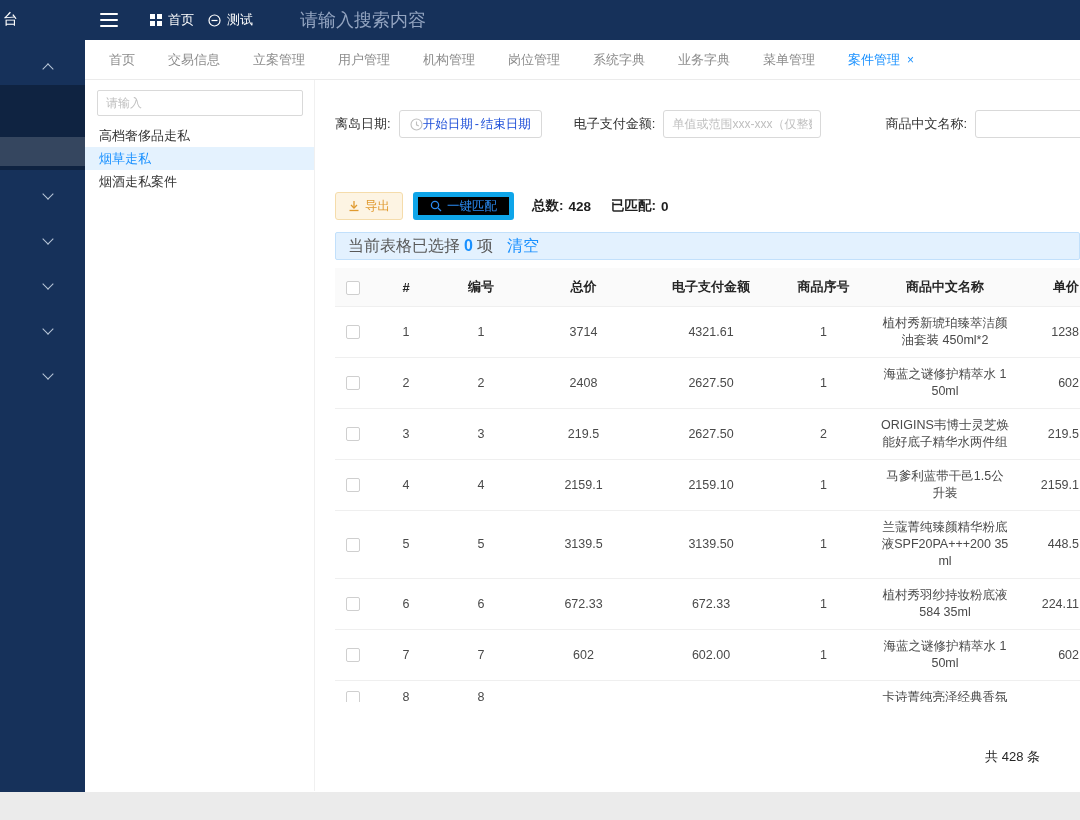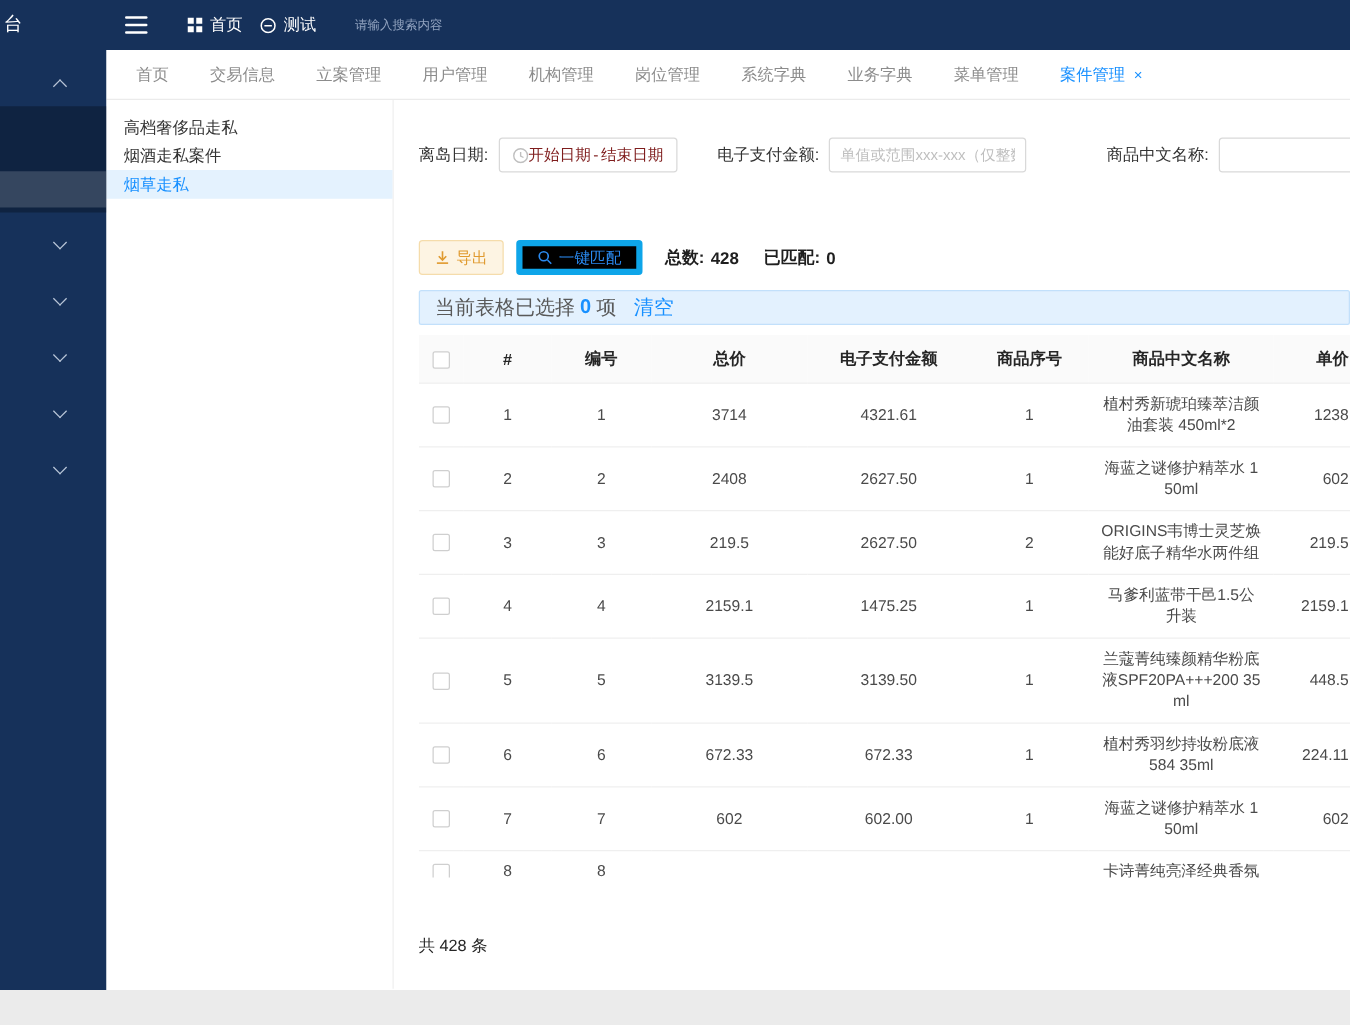--- a/index.html
+++ b/index.html
@@ -7,21 +7,21 @@
   body{font-family:"Liberation Sans","DejaVu Sans",sans-serif;background:#fff;position:relative}
 
   
   .topbar{position:absolute;left:0;top:0;width:1080px;height:40px;background:#16315a;z-index:6}
   .logo-char{position:absolute;left:3px;top:10px;color:#fff;font-size:15px}
   .burger{position:absolute;left:100px;top:13px;width:18px;height:14px;display:flex;flex-direction:column;justify-content:space-between;cursor:pointer}
   .burger i{display:block;height:2px;background:#fff;border-radius:1px}
   .top-item{position:absolute;top:0;height:40px;display:flex;align-items:center;gap:6px;color:#fff;font-size:13px;cursor:pointer;white-space:nowrap}
   .top-item.home{left:150px}
   .top-item.test{left:208px}
-  .top-search{position:absolute;left:284px;top:8px;width:220px;height:24px;background:transparent;border:none;outline:none;color:#ffffff;font-size:10px}
+  .top-search{position:absolute;left:300px;top:8px;width:220px;height:24px;background:transparent;border:none;outline:none;color:#ffffff;font-size:18px}
   .top-search::placeholder{color:#93a4c0}
 
   
   .sidebar{position:absolute;left:0;top:40px;width:85px;height:752px;background:#16315a;z-index:5}
   .side-sub{position:absolute;left:0;top:45px;width:85px;height:85px;background:rgba(0,0,0,0.28)}
   .side-selected{position:absolute;left:0;top:97px;width:85px;height:29px;background:rgba(255,255,255,0.16)}
   .chev{position:absolute;left:44px;width:8px;height:8px;border-right:1.5px solid #b9c6d8;border-bottom:1.5px solid #b9c6d8;cursor:pointer}
   .chev.up{transform:rotate(-135deg)}
   .chev.down{transform:rotate(45deg)}
 
@@ -37,21 +37,21 @@
   .body-row{display:flex;height:711px}
   .tree{width:230px;border-right:1px solid #f0f0f0;padding-top:10px;flex:none}
   .tree-search{display:block;width:206px;height:26px;margin:0 12px 8px;border:1px solid #d9d9d9;border-radius:2px;padding:0 8px;font-size:12px;outline:none}
   .tree-search::placeholder{color:#bfbfbf}
   .tree-item{height:23px;line-height:23px;padding-left:14px;font-size:13px;color:#333;cursor:pointer;white-space:nowrap}
   .tree-item.selected{background:#e4f2fe;color:#1890ff}
 
   .main{flex:1;padding-left:20px;overflow:hidden;position:relative}
   .filters{margin-top:30px;display:flex;align-items:center;font-size:13px;color:#333;white-space:nowrap}
   .f-label{margin-right:8px}
-  .range{width:240px;height:28px;border:1px solid #d9d9d9;border-radius:3px;display:flex;align-items:center;padding:0 10px;color:#7f1d1d;font-size:12.5px;background:#fff;cursor:pointer}
+  .range{width:240px;height:28px;border:1px solid #d9d9d9;border-radius:3px;display:flex;align-items:center;padding:0 10px;color:#1d4ed8;font-size:12.5px;background:#fff;cursor:pointer}
   .range .ph{flex:1;text-align:center}
   .range .sep{margin:0 2px}
   .f-input{height:28px;border:1px solid #d9d9d9;border-radius:3px;padding:0 8px;font-size:12px;outline:none;background:#fff}
   .f-input::placeholder{color:#bfbfbf}
   .amount{width:158px}
   .lbl2{margin-left:32px}
   .lbl3{margin-left:64px}
   .name-input{width:120px;flex:none}
 
   .actions{margin-top:54px;display:flex;align-items:center}
@@ -68,21 +68,21 @@
   .table-clip{margin-top:8px;height:434px;overflow:hidden}
   table{border-collapse:collapse;table-layout:fixed;width:764px}
   th,td{border-bottom:1px solid #efefef}
   th{background:#fafafa;font-size:13px;font-weight:600;color:#262626;padding:10px 6px;text-align:center}
   td{font-size:12.5px;color:#4a4a4a;padding:8px 6px;text-align:center;line-height:17px;vertical-align:middle}
   td.name{word-break:break-all;padding:8px 10px}
   th.unit,td.unit{text-align:right;padding-right:20px}
   tr.clipped td{vertical-align:top}
   .cb{display:inline-block;width:14px;height:14px;border:1px solid #cfcfcf;border-radius:2px;background:#fff;cursor:pointer;vertical-align:middle}
 
-  .foot{margin-top:46px;display:flex;justify-content:flex-start;padding-right:40px;font-size:13px;color:#262626}
+  .foot{margin-top:46px;display:flex;justify-content:flex-end;padding-right:40px;font-size:13px;color:#262626}
   svg{display:block}
 </style>
 </head>
 <body>
 
 <header class="topbar">
   <span class="logo-char">台</span>
   <span class="burger">
       <i></i>
       <i></i>
@@ -132,24 +132,25 @@
       <div class="tab">菜单管理</div>
       <div class="tab active">
         <span>案件管理</span>
         <span class="tab-close">×</span>
       </div>
     </nav>
 
   <div class="body-row">
 
     <div class="tree">
+      <input class="tree-search" type="text" placeholder="请输入" style="">
       <div id="tree-list">
           <div class="tree-item">高档奢侈品走私</div>
+          <div class="tree-item selected">烟草走私</div>
           <div class="tree-item">烟酒走私案件</div>
-          <div class="tree-item selected">烟草走私</div>
         </div>
     </div>
 
     <div class="main">
 
       <div class="filters">
         <span class="f-label">离岛日期:</span>
         <div class="range">
           <svg width="13" height="13" viewBox="0 0 13 13">
             <circle cx="6.5" cy="6.5" r="5.5" fill="none" stroke="#bfbfbf" stroke-width="1.1"></circle>
@@ -250,21 +251,21 @@
                 <td>2627.50</td>
                 <td>2</td>
                 <td class="name">ORIGINS韦博士灵芝焕能好底子精华水两件组</td>
                 <td class="unit">219.5</td>
               </tr>
               <tr>
                 <td><span class="cb"></span></td>
                 <td>4</td>
                 <td>4</td>
                 <td>2159.1</td>
-                <td>1475.25</td>
+                <td>2159.10</td>
                 <td>1</td>
                 <td class="name">马爹利蓝带干邑1.5公升装</td>
                 <td class="unit">2159.1</td>
               </tr>
               <tr>
                 <td><span class="cb"></span></td>
                 <td>5</td>
                 <td>5</td>
                 <td>3139.5</td>
                 <td>3139.50</td>

